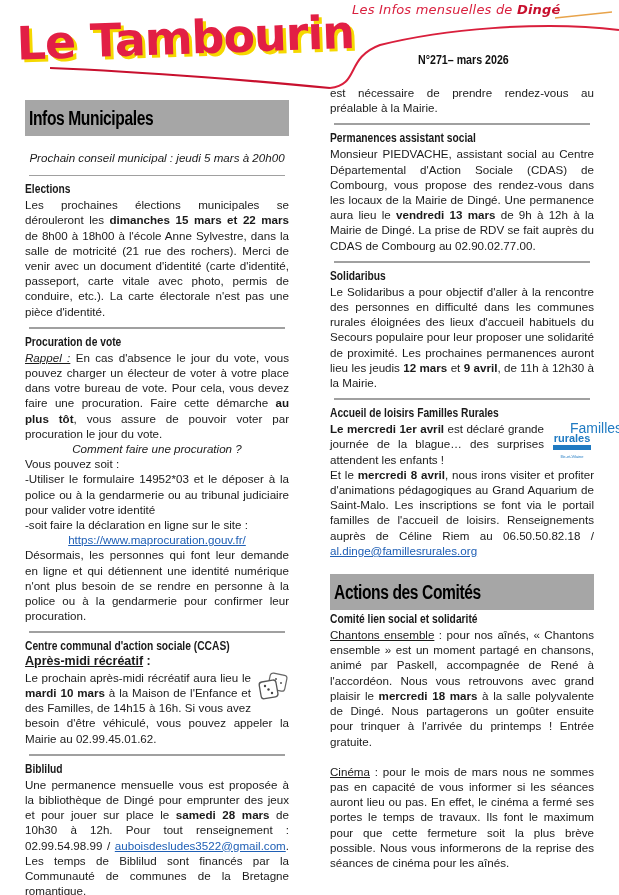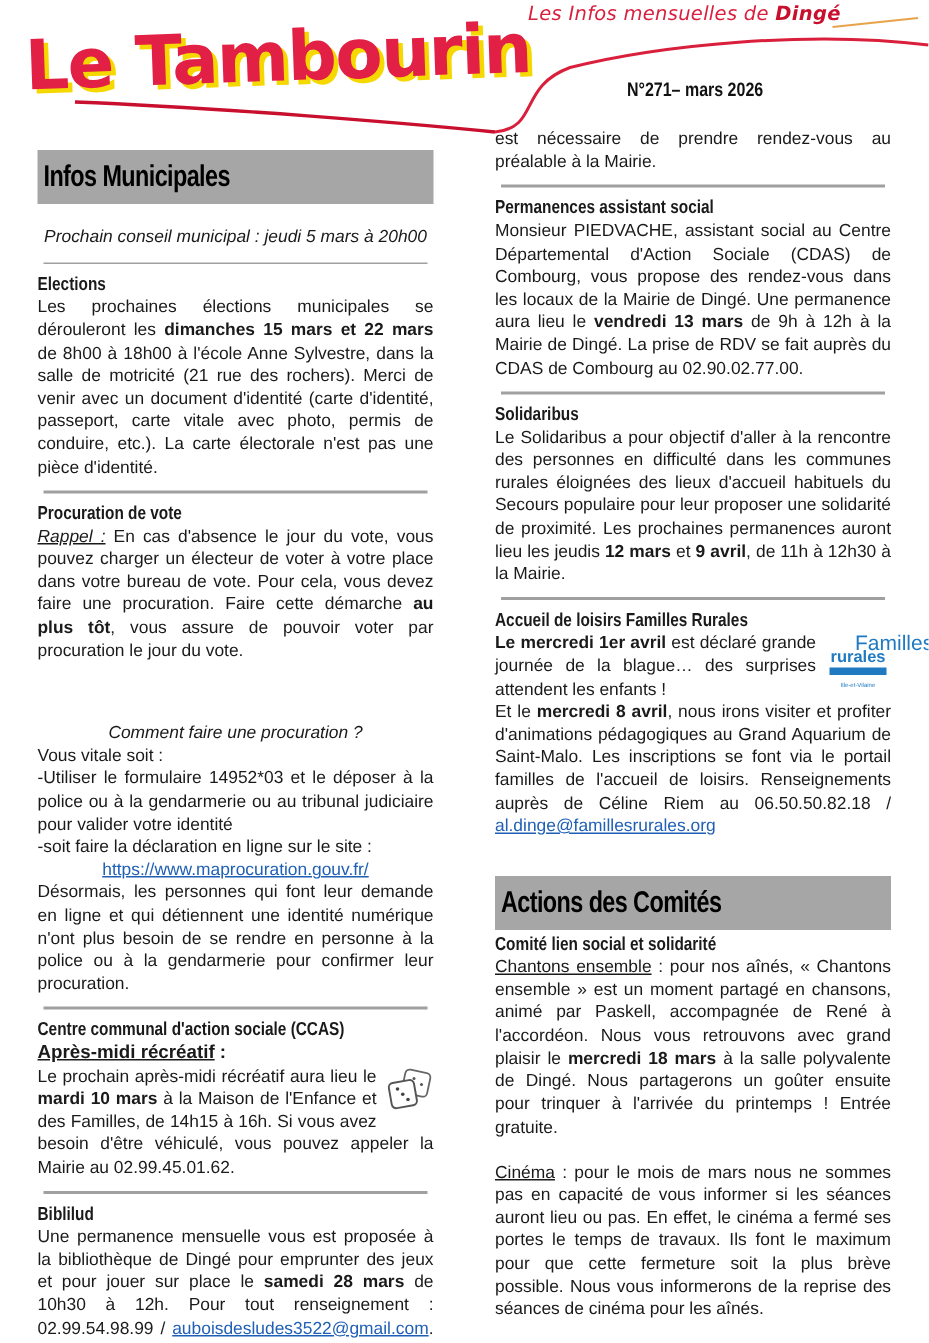--- a/index.html
+++ b/index.html
@@ -17,21 +17,21 @@
   .col-right { left:330px; top:85px; width:264px; }
   .banner { background:#a6a6a6; color:#000; font-weight:bold; font-size:20px;
             padding:6px 4px; height:24px; line-height:24px; letter-spacing:-0.5px;
             transform-origin:left; }
   .banner span { display:inline-block; transform:scaleX(0.78); transform-origin:left; }
   .sep { height:0; border-top:2.5px solid #a0a0a0; margin:8px 4px 6px 4px; }
   .sec-title { font-weight:bold; font-size:12.5px; line-height:15px; display:block;
                transform:scaleX(0.82); transform-origin:left; white-space:nowrap; }
   p { margin:0; }
   .b { font-weight:bold; }
-  .i { font-style:italic;margin-top:40px; }
+  .i { font-style:italic; }
   .u { text-decoration:underline; }
   a, .link { color:#1f5fb5; text-decoration:underline; }
   .italic-note { font-style:italic; margin:14px 0 10px 0; text-align:center; }
   .float-icon { float:right; margin:2px 0 2px 6px; }
   .clear { clear:both; }
 </style>
 </head>
 <body>
 
 <div class="masthead">
@@ -55,21 +55,21 @@
   <div>
     <span class="sec-title">Elections</span>
     <p><span>Les prochaines élections municipales se dérouleront les </span><span class="b">dimanches 15 mars et 22 mars</span><span> de 8h00 à 18h00 à l'école Anne Sylvestre, dans la salle de motricité (21 rue des rochers). Merci de venir avec un document d'identité (carte d'identité, passeport, carte vitale avec photo, permis de conduire, etc.). La carte électorale n'est pas une pièce d'identité.</span></p>
   </div>
   <div class="sep"></div>
 
   <div>
     <span class="sec-title">Procuration de vote</span>
     <p><span class="i u">Rappel :</span><span> En cas d'absence le jour du vote, vous pouvez charger un électeur de voter à votre place dans votre bureau de vote. Pour cela, vous devez faire une procuration. Faire cette démarche </span><span class="b">au plus tôt</span><span>, vous assure de pouvoir voter par procuration le jour du vote.</span></p>
     <p class="i" style="text-align:center">Comment faire une procuration ?</p>
-    <p style="text-align:left">Vous vitale soit :</p>
+    <p style="text-align:left">Vous pouvez soit :</p>
     <p>-Utiliser le formulaire 14952*03 et le déposer à la police ou à la gendarmerie ou au tribunal judiciaire pour valider votre identité</p>
     <p>-soit faire la déclaration en ligne sur le site :</p>
     <p style="text-align:center"><a class="link">https://www.maprocuration.gouv.fr/</a></p>
     <p>Désormais, les personnes qui font leur demande en ligne et qui détiennent une identité numérique n'ont plus besoin de se rendre en personne à la police ou à la gendarmerie pour confirmer leur procuration.</p>
   </div>
   <div class="sep"></div>
 
   <div>
     <span class="sec-title">Centre communal d'action sociale (CCAS)</span>
     <p style="font-size:12.5px;text-align:left"><span class="b u">Après-midi récréatif</span><span class="b"> :</span></p>
@@ -115,21 +115,21 @@
     <div class="float-icon" style="width:44px;text-align:center;line-height:10px;">
       <div style="font-weight:normal;font-size:14px;color:#1f7ac2;padding-left:20px;">Familles</div>
       <div style="font-weight:bold;font-size:11px;color:#1f7ac2;">rurales</div>
       <div style="background:#1f7ac2;height:5px;margin:2px 3px;"></div>
       <div style="font-size:4px;color:#1f7ac2;">Ille-et-Vilaine</div>
     </div>
     <p><span class="b">Le mercredi 1er avril</span><span> est déclaré grande journée de la blague… des surprises attendent les enfants !</span></p>
     <p><span>Et le </span><span class="b">mercredi 8 avril</span><span>, nous irons visiter et profiter d'animations pédagogiques au Grand Aquarium de Saint-Malo. Les inscriptions se font via le portail familles de l'accueil de loisirs. Renseignements auprès de Céline Riem au 06.50.50.82.18 / </span><a class="link">al.dinge@famillesrurales.org</a></p>
   </div>
 
-  <div class="banner" style="margin-top:26px;"><span>Actions des Comités</span></div>
+  <div class="banner" style="margin-top:16px;"><span>Actions des Comités</span></div>
 
   <div style="margin-top:2px;">
     <span class="sec-title">Comité lien social et solidarité</span>
     <p><span class="u">Chantons ensemble</span><span> : pour nos aînés, « Chantons ensemble » est un moment partagé en chansons, animé par Paskell, accompagnée de René à l'accordéon. Nous vous retrouvons avec grand plaisir le </span><span class="b">mercredi 18 mars</span><span> à la salle polyvalente de Dingé. Nous partagerons un goûter ensuite pour trinquer à l'arrivée du printemps ! Entrée gratuite.</span></p>
     <p style="margin-top:15px;"><span class="u">Cinéma</span><span> : pour le mois de mars nous ne sommes pas en capacité de vous informer si les séances auront lieu ou pas. En effet, le cinéma a fermé ses portes le temps de travaux. Ils font le maximum pour que cette fermeture soit la plus brève possible. Nous vous informerons de la reprise des séances de cinéma pour les aînés.</span></p>
   </div>
 
 </div>
 
 </body></html>

